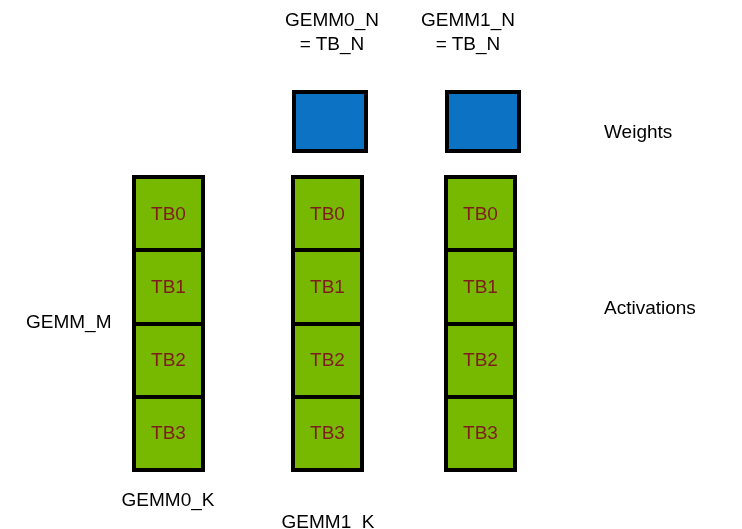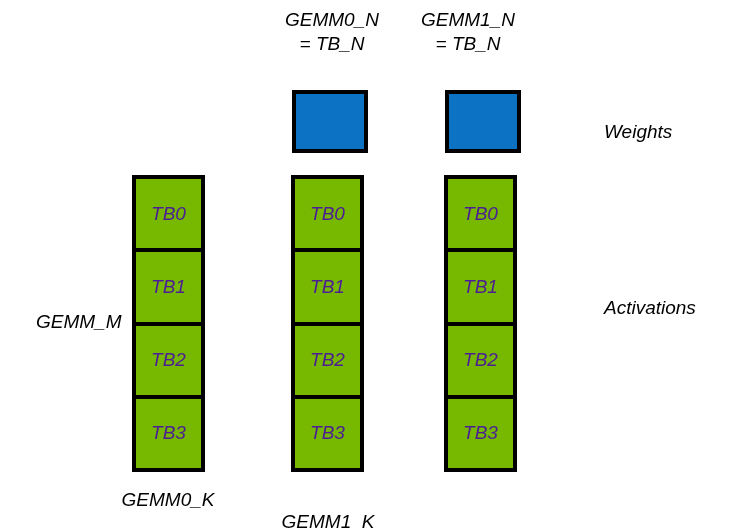--- a/index.html
+++ b/index.html
@@ -11,21 +11,20 @@
     height: 529px;
     background: #ffffff;
     font-family: "Liberation Sans", sans-serif;
     color: #000000;
     overflow: hidden;
   }
   #canvas {
     position: relative;
     width: 742px;
     height: 529px;
-    font-style: italic;
   }
 
   
   .label {
     position: absolute;
     font-size: 19px;
     line-height: 24px;
     color: #000000;
     white-space: pre;
   }
@@ -44,21 +43,21 @@
     flex-direction: column;
   }
   .cell {
     flex: 1 1 0;
     background: #76B900;
     border-bottom: 4px solid #000000;
     box-sizing: border-box;
     display: flex;
     align-items: center;
     justify-content: center;
-    color: #4c1d95;
+    color: #7f1d1d;
     font-size: 19px;
     line-height: 22px;
   }
   .cell:last-child {
     border-bottom: none;
   }
 
   
   .weight-box {
     position: absolute;
@@ -98,21 +97,21 @@
     <div class="cell">TB3</div>
   </div>
 
   <div class="column" style="left:444px; top:175px; height:297px;">
     <div class="cell">TB0</div>
     <div class="cell">TB1</div>
     <div class="cell">TB2</div>
     <div class="cell">TB3</div>
   </div>
 
-  <div class="label" style="left:36px; top:310px;">GEMM_M</div>
+  <div class="label" style="left:26px; top:310px;">GEMM_M</div>
 
   <div class="label" style="left:604px; top:120px;">Weights</div>
 
   <div class="label" style="left:604px; top:296px;">Activations</div>
 
   <div class="label center" style="left:104px; top:488px; width:128px;">GEMM0_K</div>
 
   <div class="label center" style="left:264px; top:510px; width:128px;">GEMM1_K</div>
 
 </div>

